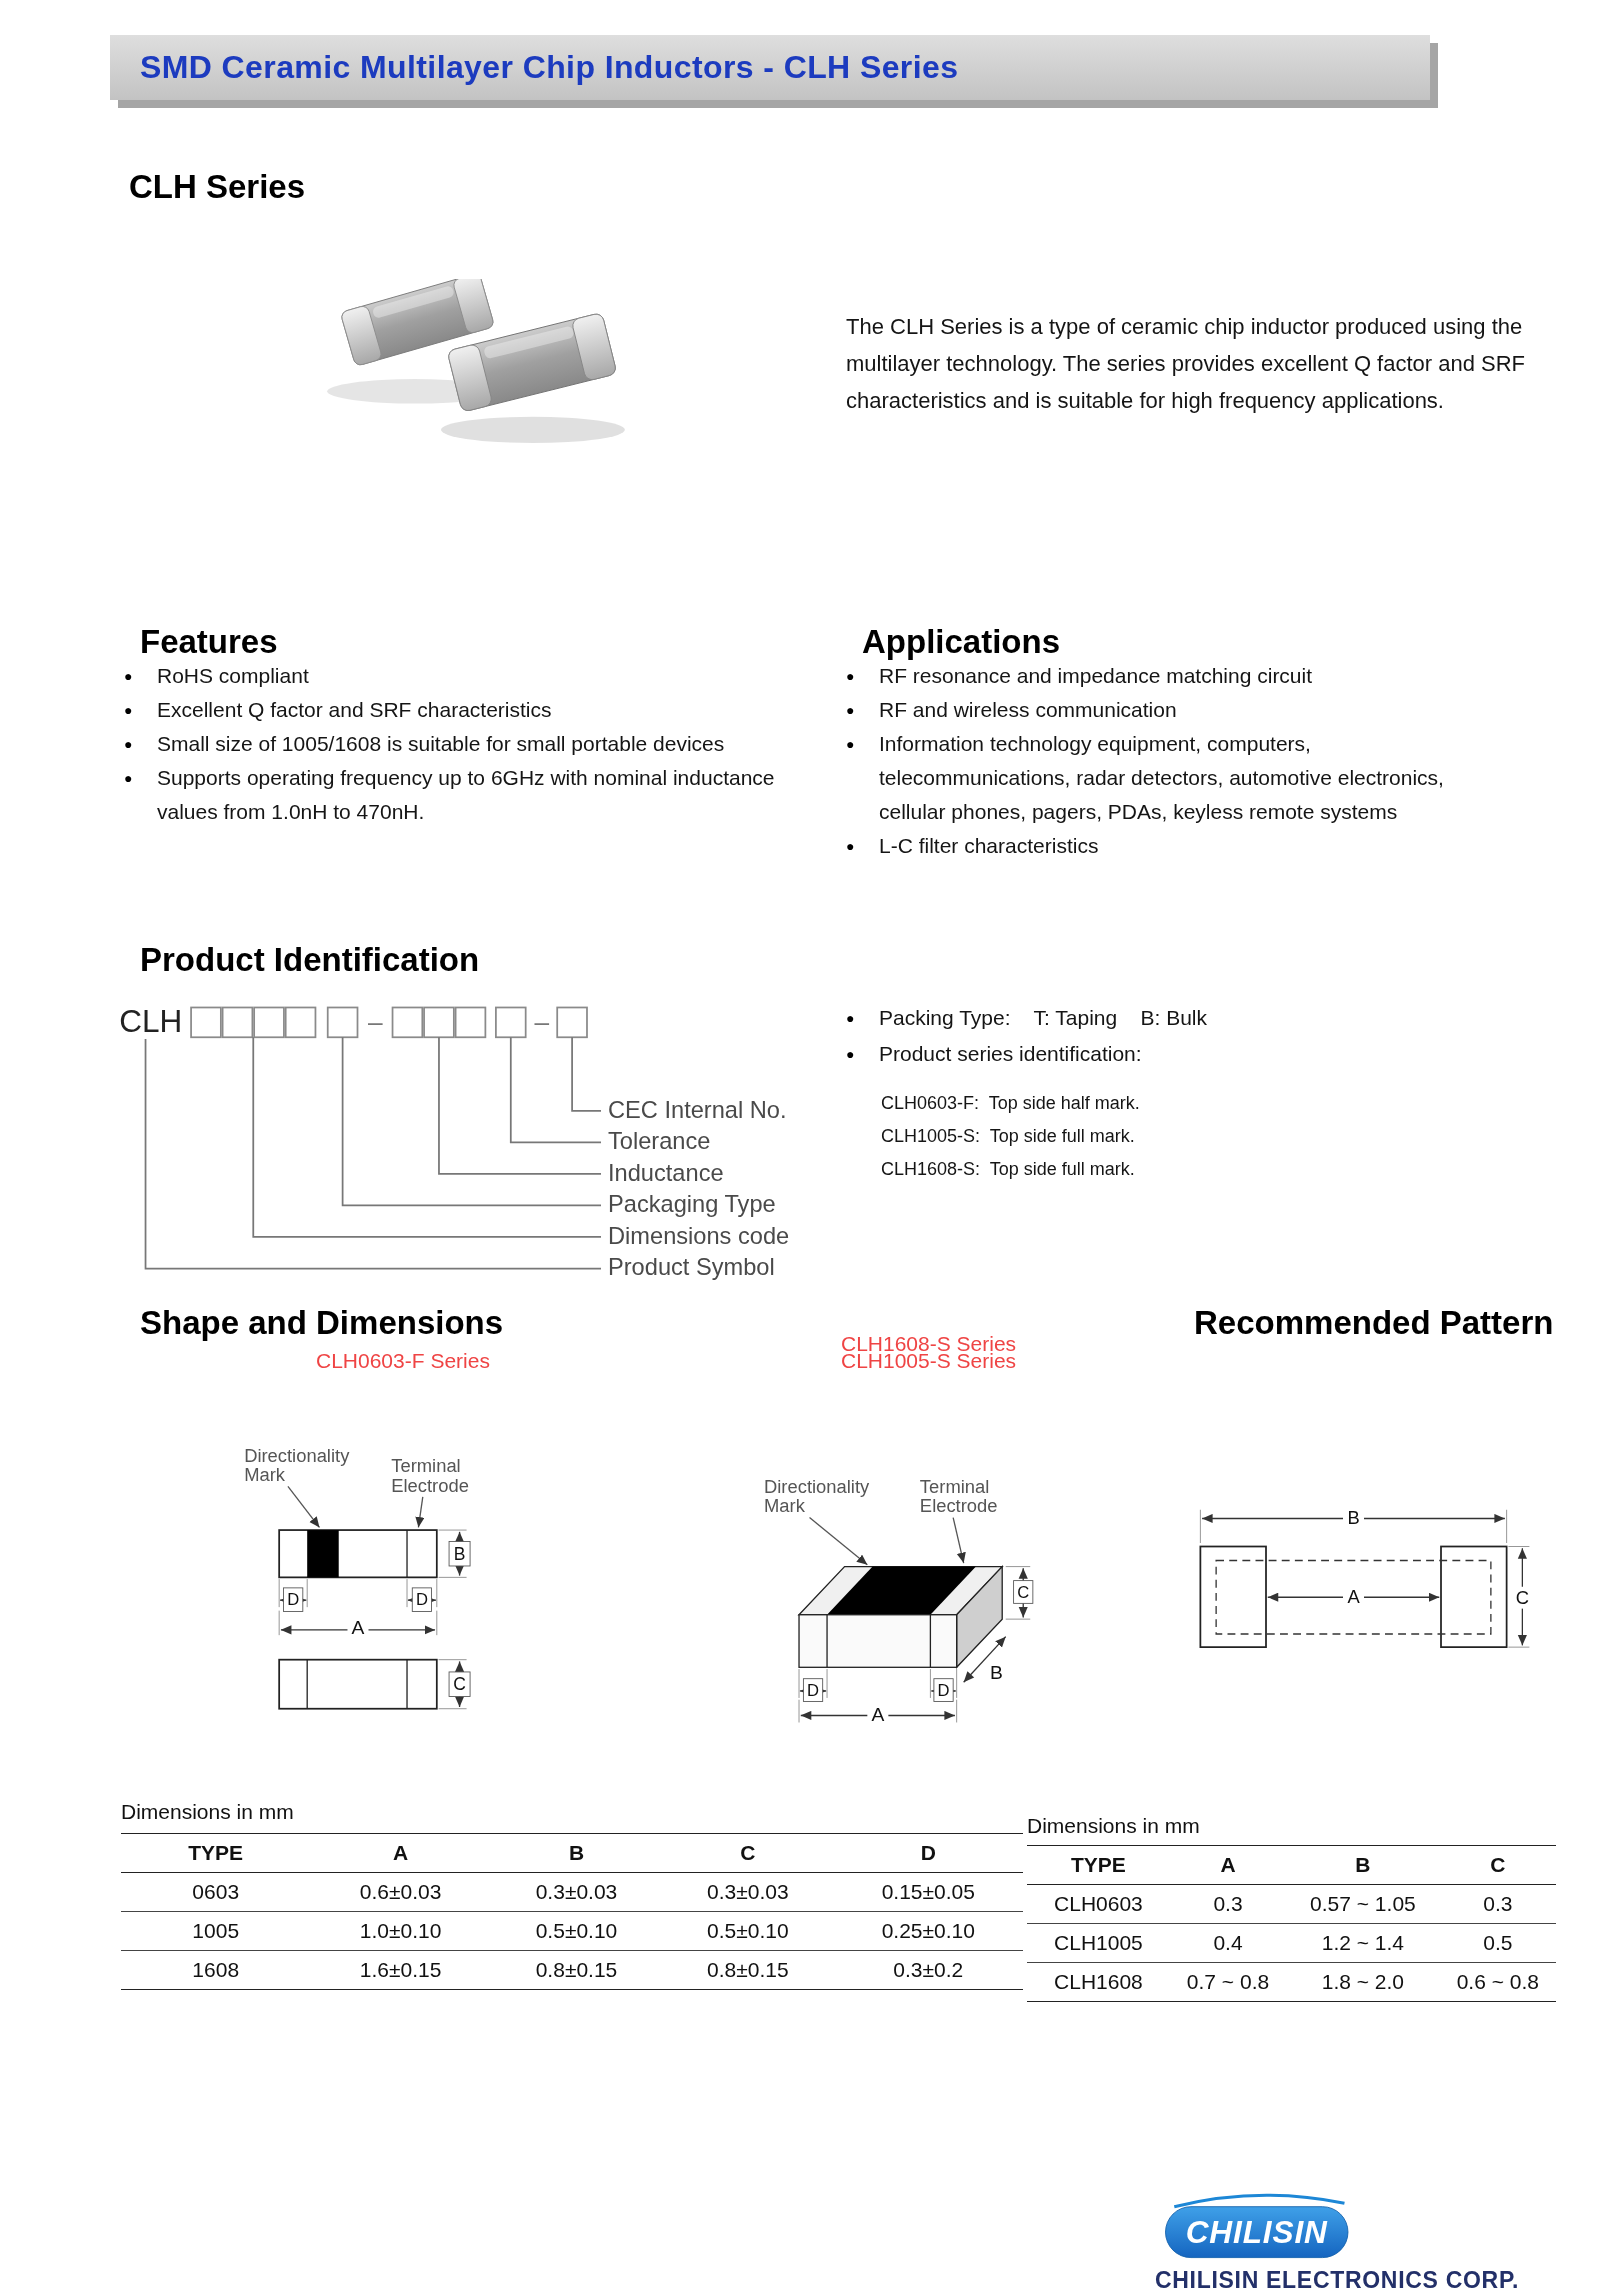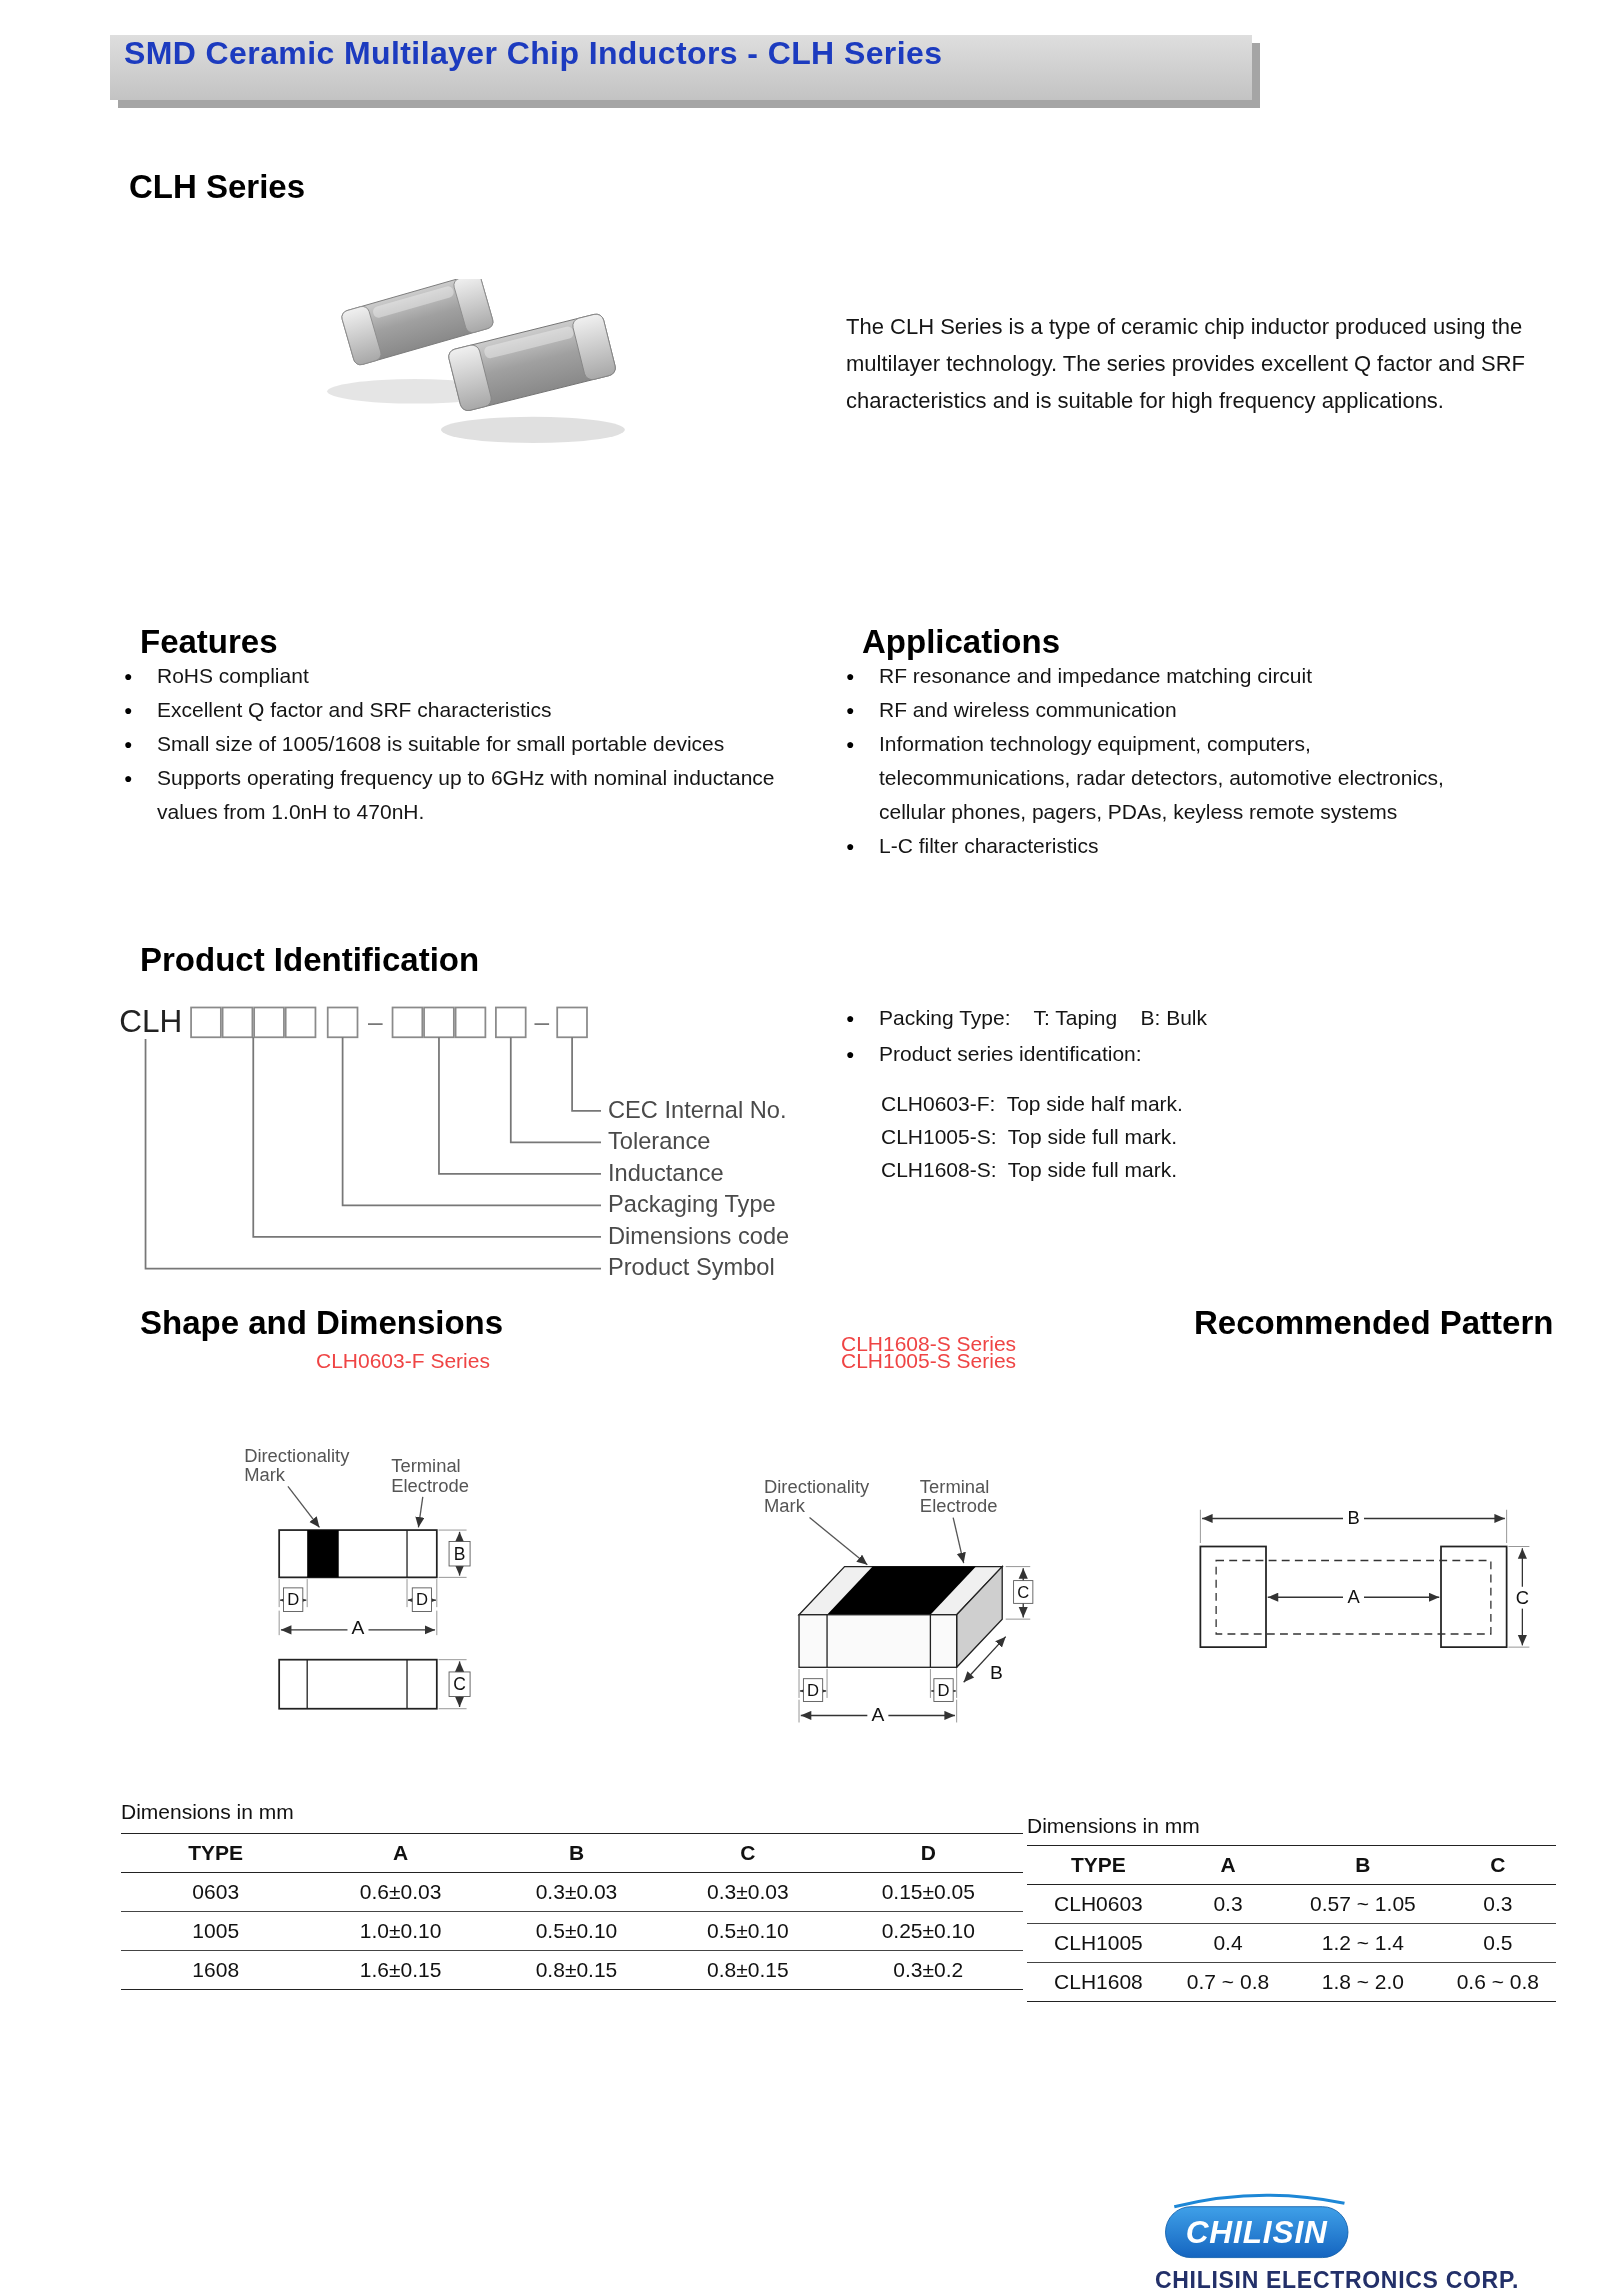--- a/index.html
+++ b/index.html
@@ -4,44 +4,44 @@
 <style>
   * { box-sizing: border-box; }
   html,body { margin:0; padding:0; background:#e8e8e8; }
   .page {
     position:relative; width:1623px; height:2295px; margin:0 auto;
     background:#ffffff; font-family:"Liberation Sans", sans-serif; color:#111;
     overflow:hidden;
   }
   
   .header-bar {
-    position:absolute; left:110px; top:35px; width:1142px; height:65px;
+    position:absolute; left:110px; top:35px; width:1320px; height:65px;
     background:linear-gradient(#dedede,#c3c3c3);
     box-shadow:8px 8px 0 #a5a5a5;
-    display:flex; align-items:flex-start; padding-left:14px;
+    display:flex; align-items:center; padding-left:30px;
   }
   .header-title { font-size:32px; font-weight:bold; color:#1c3bbf; letter-spacing:0.4px; }
 
   .series-title { position:absolute; left:121px; top:160px; margin:8px; font-size:33px; font-weight:bold; color:#000; }
 
   .product-photo { position:absolute; left:314px; top:279px; width:324px; height:180px; }
 
   .description { position:absolute; left:846px; top:308px; width:701px; margin:0; font-size:22px; line-height:37px; color:#151515; }
 
   .section-heading { position:absolute; margin:16px; font-size:33px; font-weight:bold; color:#000; }
 
   .bullet-list { position:absolute; }
   .bullet-item { display:flex; font-size:21px; line-height:34px; color:#151515; }
   .bullet-item .dot { flex:0 0 33px; font-size:14px; line-height:34px; color:#000; }
 
   
   .pid-right { position:absolute; left:846px; top:1001px; width:701px; }
   .pid-right .bullet-item { margin-bottom:1.8px; }
   .pid-sublist { margin-top:16px; padding-left:35px; }
-  .pid-subitem { font-size:21px; line-height:33px; color:#151515; }
+  .pid-subitem { font-size:18px; line-height:33px; color:#151515; }
 
   .series-label { position:absolute; font-size:21px; color:#ef4444;margin-left:24px; }
 
   svg text { font-family:"Liberation Sans", sans-serif; }
 
   
   .dim-caption { position:absolute; font-size:21px; color:#111; }
   table.dim-table { position:absolute; border-collapse:collapse; border-top:1.8px solid #222; border-bottom:1.8px solid #222; }
   table.dim-table th, table.dim-table td { font-size:21px; text-align:center; padding:7px 3.5px; }
   table.dim-table thead tr { border-bottom:1.8px solid #222; }

